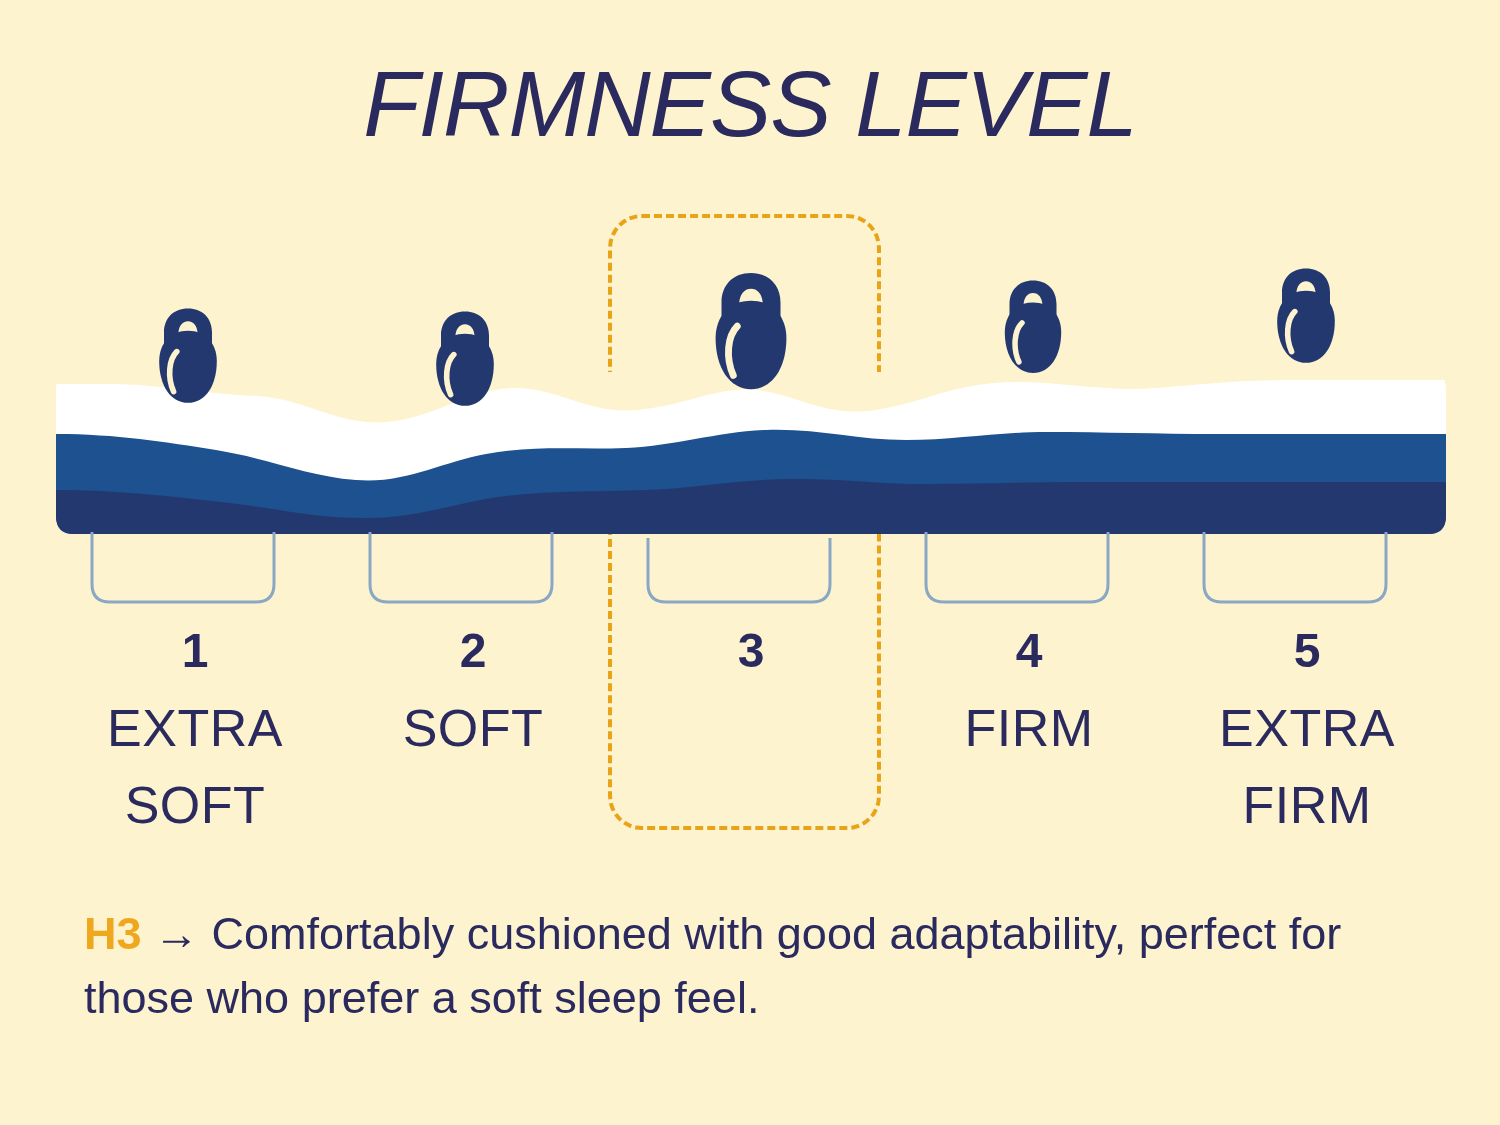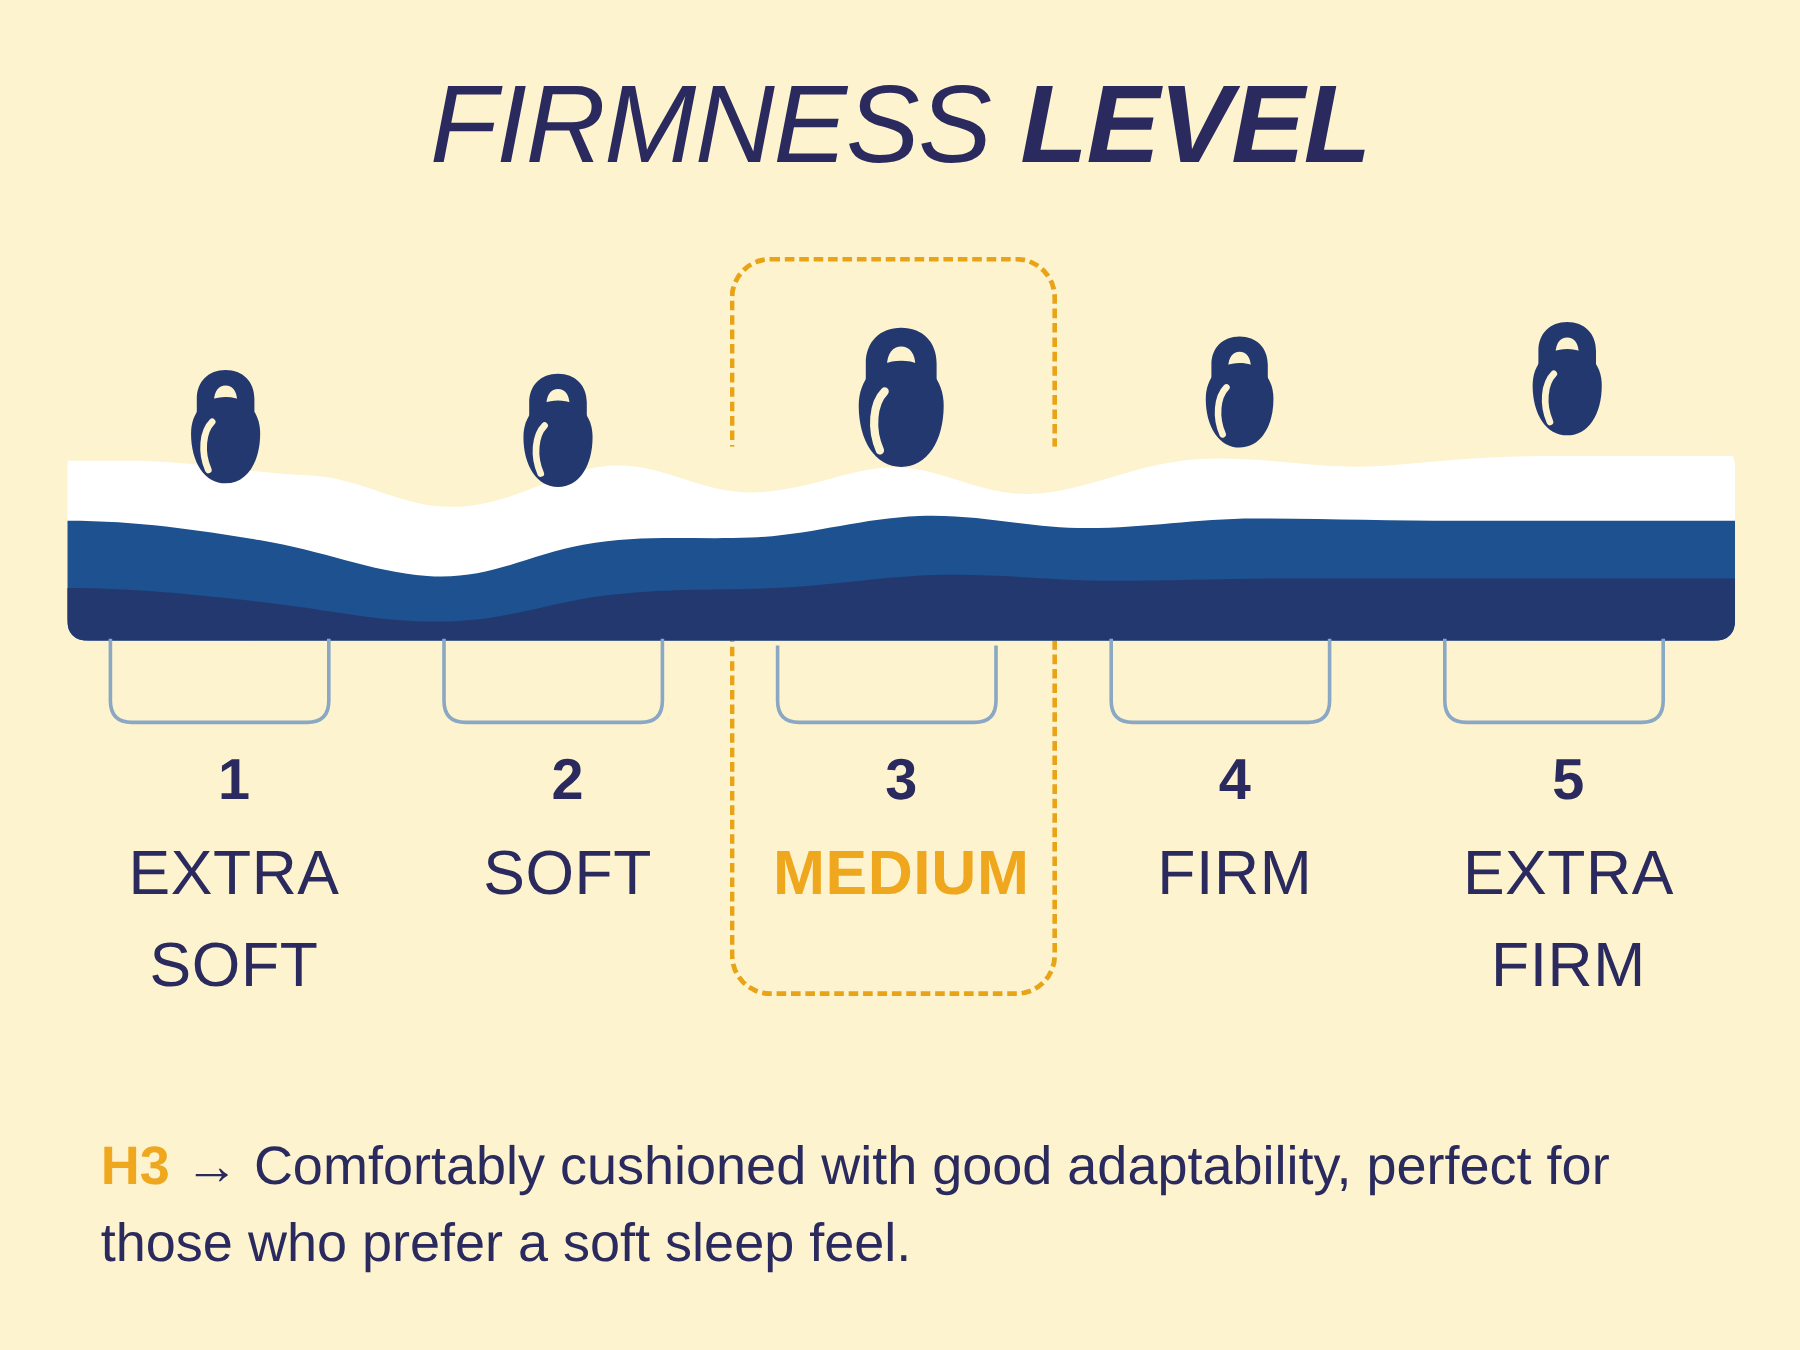--- a/index.html
+++ b/index.html
@@ -29,21 +29,21 @@
     line-height: 1;
     letter-spacing: -1px;
   }
   #title .t-light {
     font-style: italic;
     font-weight: 400;
     margin-top: 40px;
   }
   #title .t-bold {
     font-style: italic;
-    font-weight: 700;
+    font-weight: 400;
   }
 
   
   #highlight-box {
     position: absolute;
     left: 608px;
     top: 214px;
     width: 273px;
     height: 616px;
     border: 4px dashed #e8a317;
@@ -113,21 +113,20 @@
   
   #footnote {
     position: absolute;
     left: 84px;
     top: 902px;
     width: 1330px;
     font-size: 45px;
     line-height: 1.42;
     color: #2a2a5e;
     font-weight: 400;
-    margin-top: 38px;
   }
   #footnote .tag {
     color: #efa71e;
     font-weight: 700;
   }
   #footnote .arrow {
     color: #2a2a5e;
     font-weight: 400;
   }
 </style>
@@ -264,21 +263,20 @@
       <div class="scale-name">EXTRA<br>SOFT</div>
     </div>
 
     <div class="scale-cell">
       <div class="scale-number">2</div>
       <div class="scale-name">SOFT</div>
     </div>
 
     <div class="scale-cell is-active">
       <div class="scale-number">3</div>
-      <div class="scale-name">MEDIUM</div>
     </div>
 
     <div class="scale-cell">
       <div class="scale-number">4</div>
       <div class="scale-name">FIRM</div>
     </div>
 
     <div class="scale-cell">
       <div class="scale-number">5</div>
       <div class="scale-name">EXTRA<br>FIRM</div>

